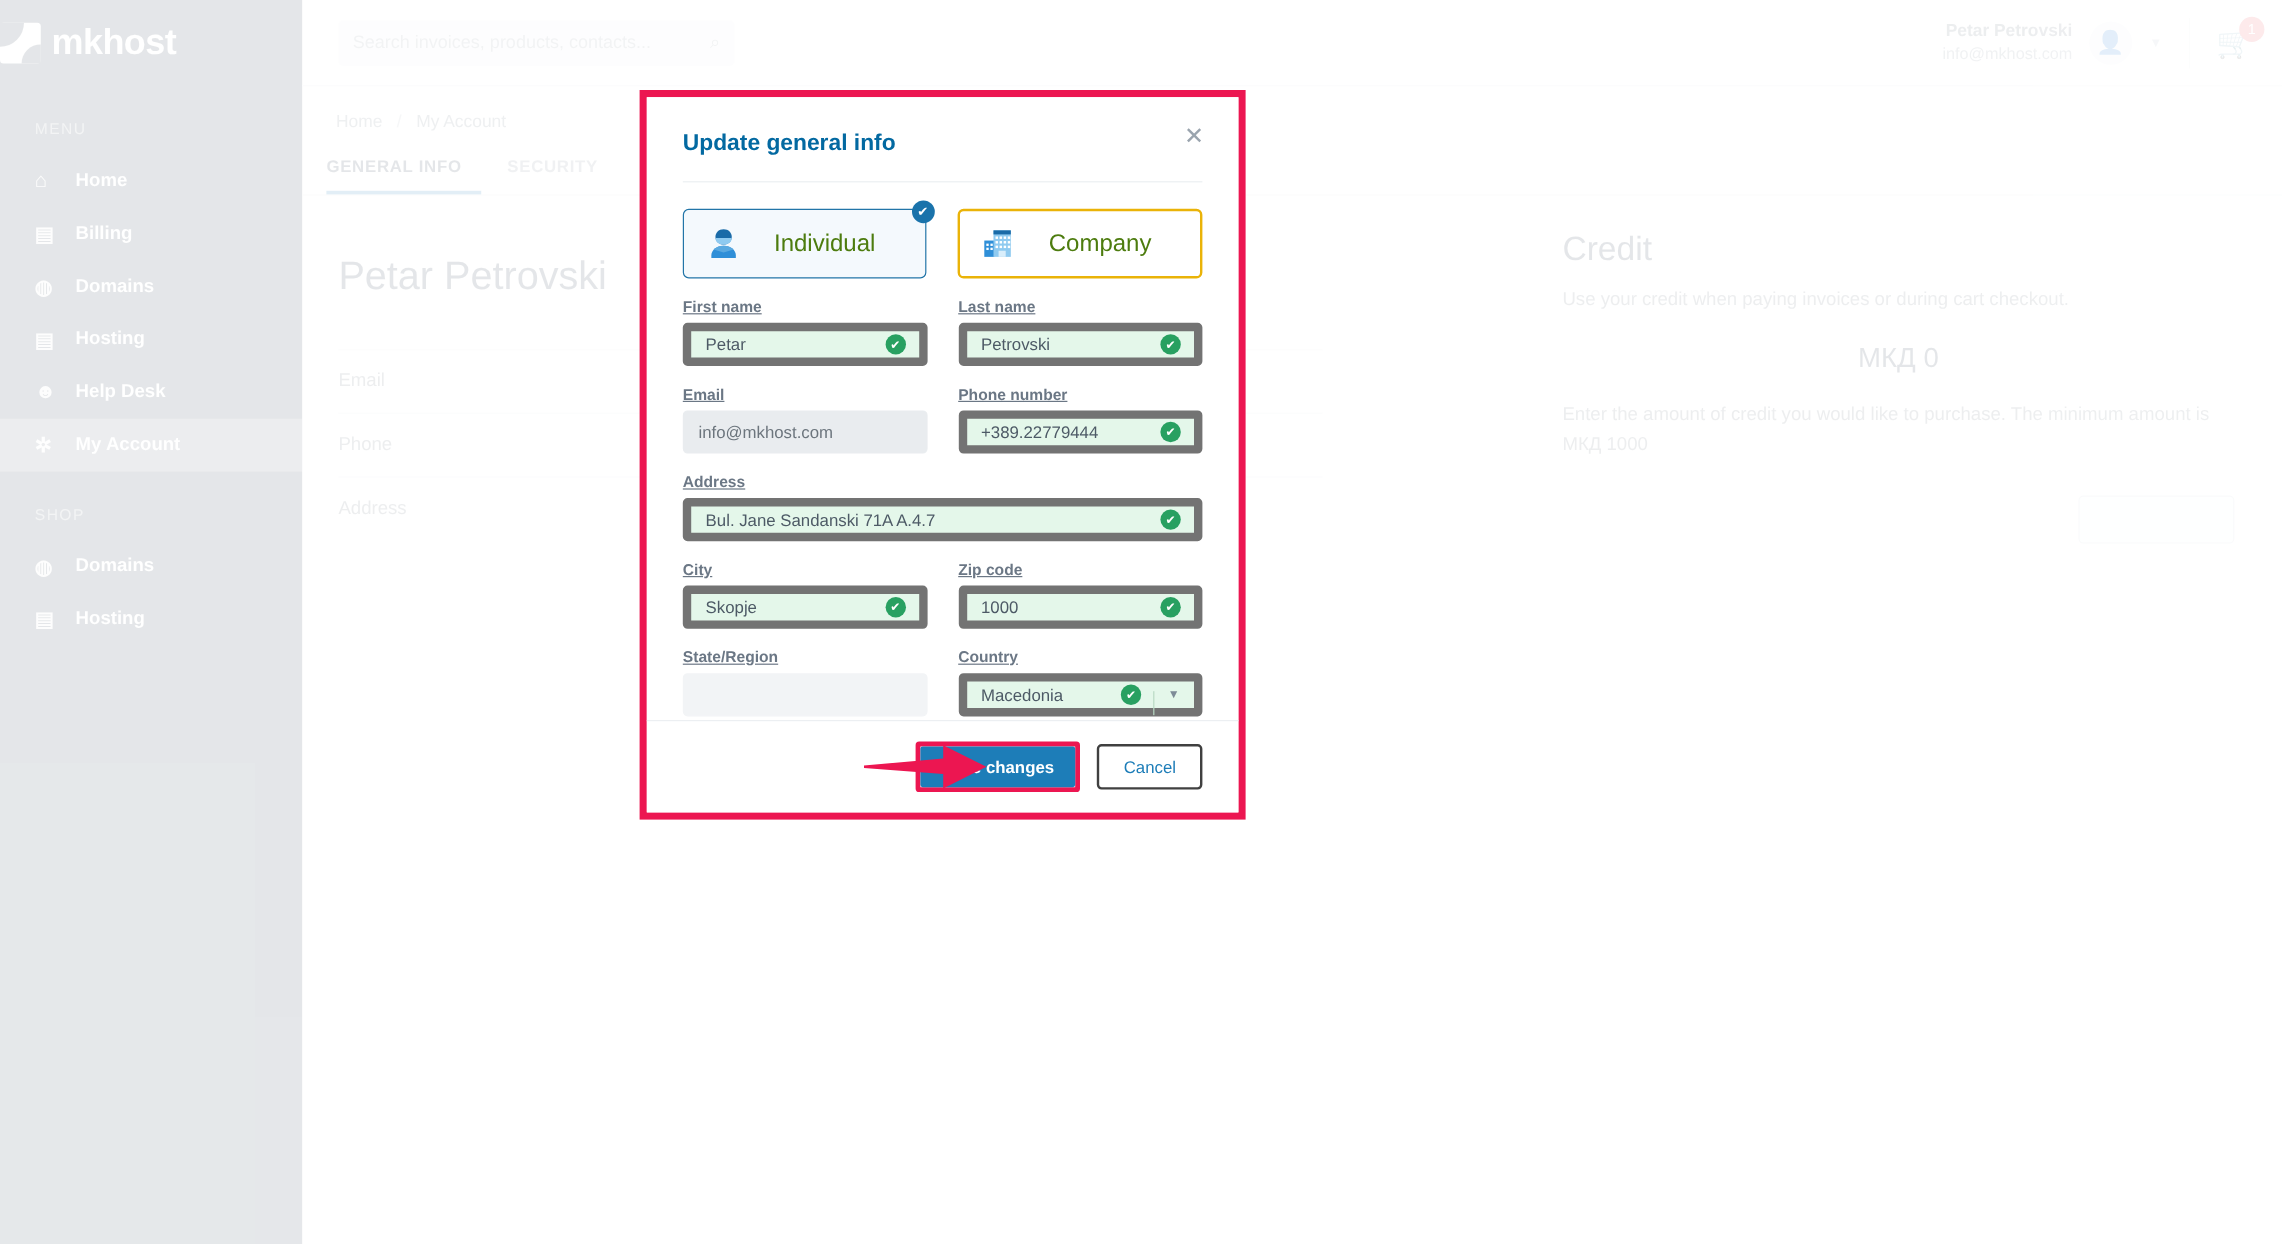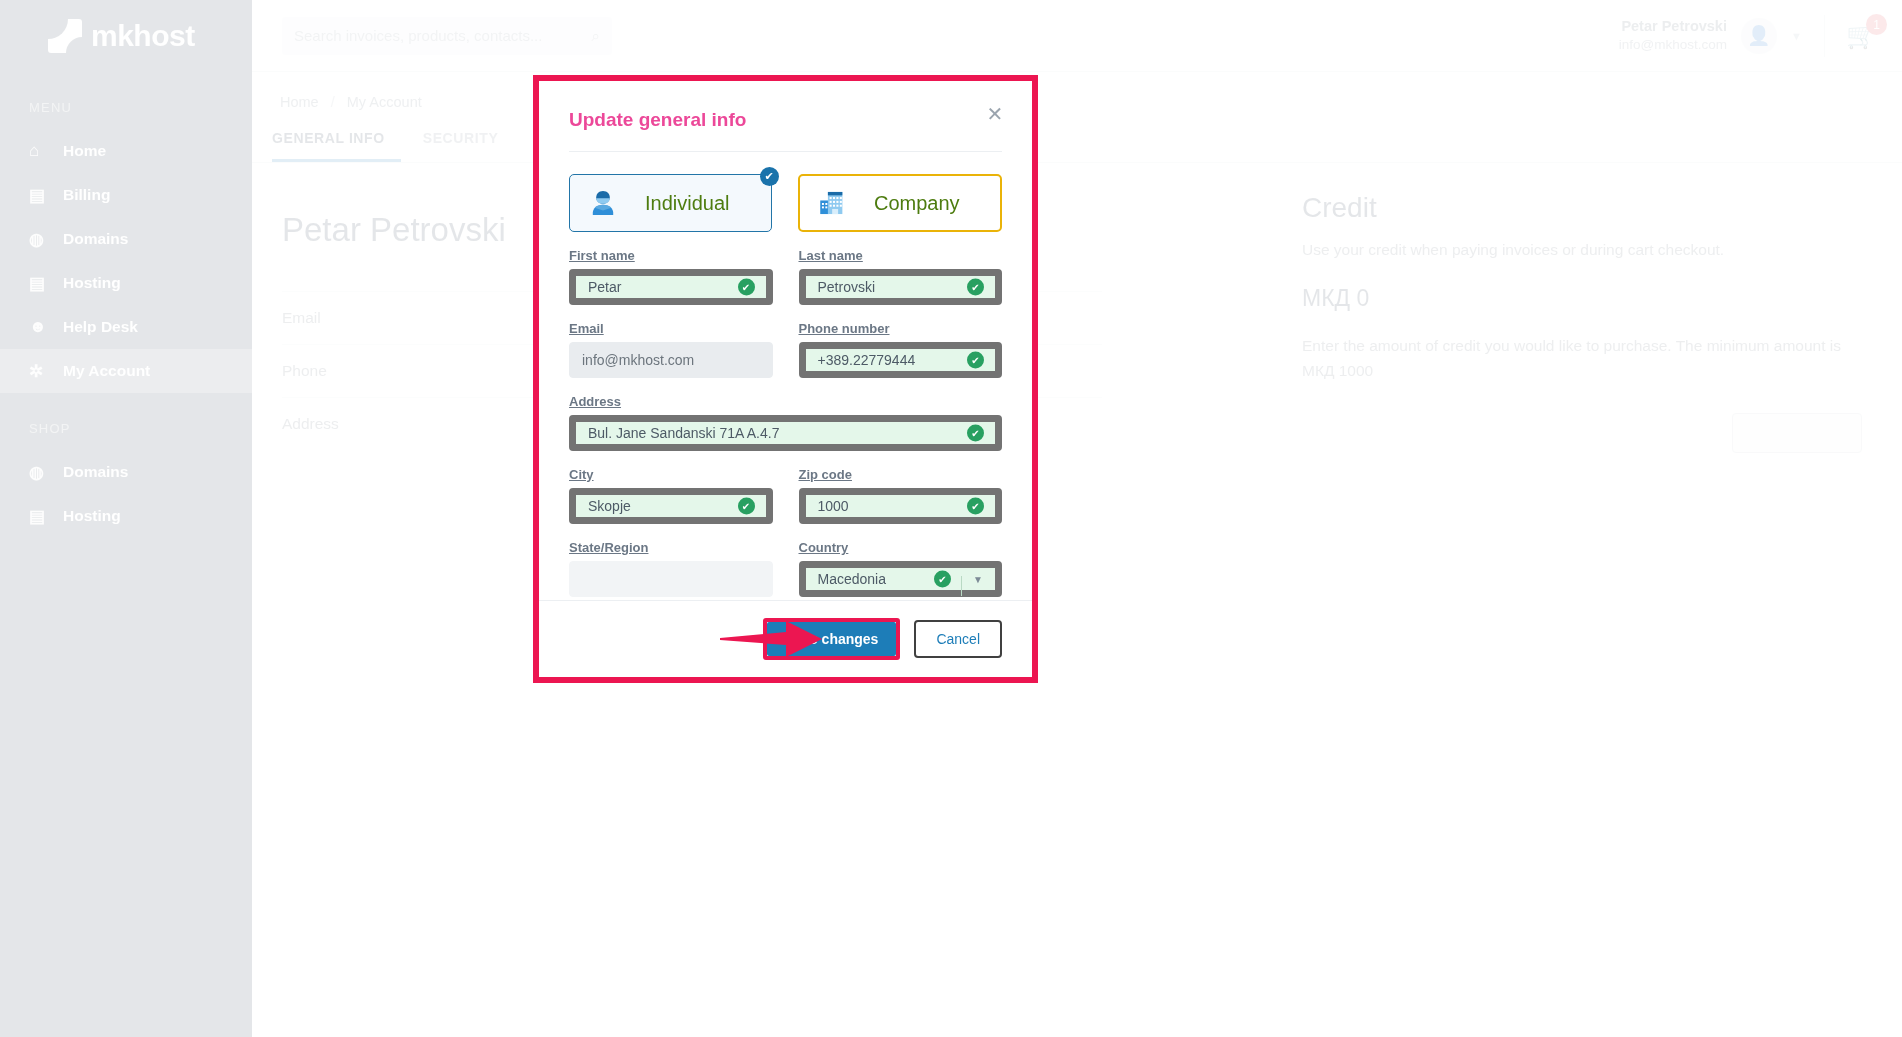--- a/index.html
+++ b/index.html
@@ -11,21 +11,21 @@
   }
   #app { position: relative; width: 1902px; height: 1037px; background:#fff; }
 
   
   .page-dim { position:absolute; inset:0; opacity:0.12; }
 
   .sidebar {
     position:absolute; left:0; top:0; width:252px; height:1037px;
     background:#2d3e50;
   }
-  .logo-wrap { height:72px; display:flex; align-items:center; padding-left:48px; }
+  .logo-wrap { height:72px; display:flex; align-items:center; }
   .logo-mark { width:34px; height:34px; position:relative; margin-right:9px; }
   .logo-mark .sq { position:absolute; width:34px; height:34px; background:#ffffff; border-radius:3px; }
   .logo-mark .cut { position:absolute; left:0; top:0; width:20px; height:20px;
       background:#2d3e50; border-bottom-right-radius:20px; }
   .logo-mark .cut2 { position:absolute; right:0; bottom:0; width:16px; height:16px;
       background:#2d3e50; border-top-left-radius:16px; }
   .logo-text { color:#ffffff; font-size:30px; font-weight:bold; letter-spacing:-0.5px; }
 
   .nav-section-title {
     color:#ffffff; opacity:0.55; font-size:13px; letter-spacing:1.2px;
@@ -67,32 +67,32 @@
   .tab { padding:0 16px 13px 0; margin-right:22px; font-size:14px; letter-spacing:0.6px;
       color:#8a949f; font-weight:bold; }
   .tab.active { color:#2d3e50; border-bottom:3px solid #1d7db8; }
   .acct-title { font-size:33px; color:#2d3e50; padding:48px 0 0 30px; font-weight:normal; }
   .info-rows { margin:42px 0 0 30px; width:820px; }
   .info-row { height:53px; display:flex; align-items:center; border-top:1px solid #eceff2;
       font-size:15.5px; color:#6f7a85; }
   .right-col { position:absolute; right:40px; top:120px; width:560px; }
   .rc-title { font-size:28px; color:#2d3e50; margin-bottom:14px; }
   .rc-text { font-size:15.5px; color:#6f7a85; line-height:1.6; }
-  .rc-amount { font-size:23px; color:#2d3e50; text-align:left; margin:22px 0; }
+  .rc-amount { font-size:23px; color:#2d3e50; text-align:center; margin:22px 0; }
   .rc-btn { float:right; margin-top:30px; width:130px;height:40px;border:1px solid #cfd6dd;
       border-radius:4px;background:#f7f9fb;}
 
   
   .modal-outline {
     position:absolute; left:533px; top:75px; width:505px; height:608px;
     border:6px solid #ec1651; background:#ffffff; z-index:30;
   }
   .modal { position:absolute; inset:0; background:#ffffff; display:flex; flex-direction:column; }
   .modal-head { position:relative; padding:28px 30px 0 30px; }
-  .modal-title { font-size:19px; color:#ec4899; font-weight:bold; }
+  .modal-title { font-size:19px; color:#0369a1; font-weight:bold; }
   .modal-close {
     position:absolute; right:24px; top:20px; width:26px;height:26px;
     color:#9aa4ae; font-size:20px; display:flex;align-items:center;justify-content:center;
     line-height:1;
   }
   .modal-head-rule { margin-top:20px; border-bottom:1px solid #eceff2; }
   .modal-body { padding:22px 30px 0 30px; flex:1; }
   .modal-foot {
     border-top:1px solid #eceff2; padding:17px 30px; display:flex;
     justify-content:flex-end; align-items:center; gap:14px;

